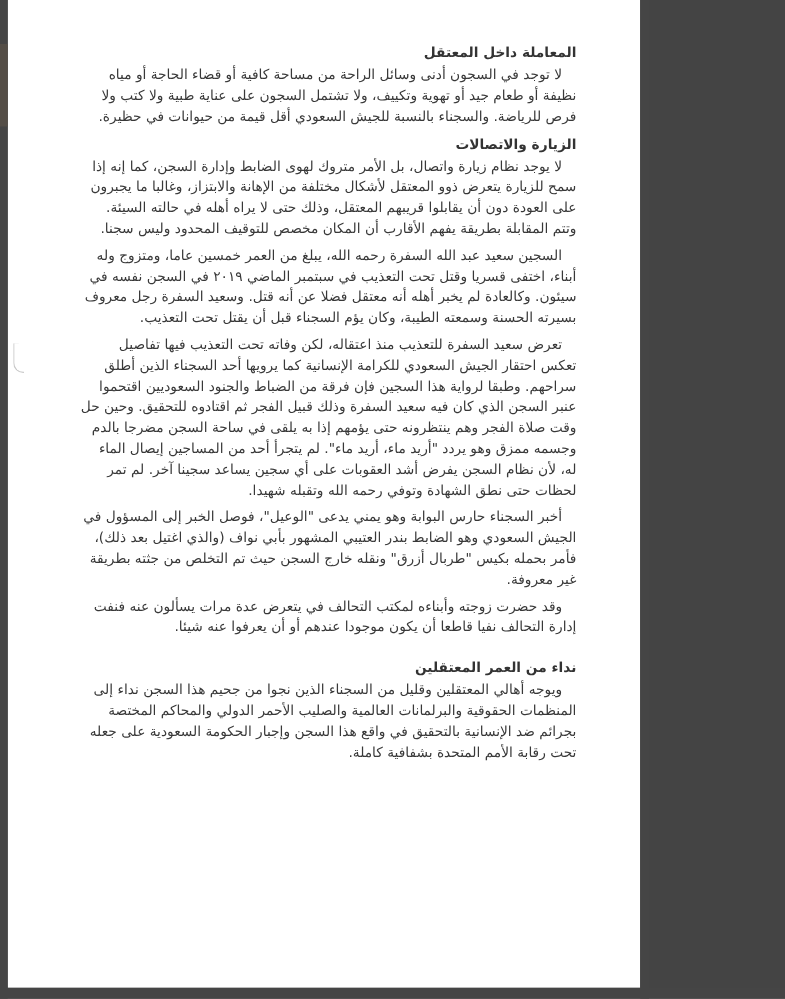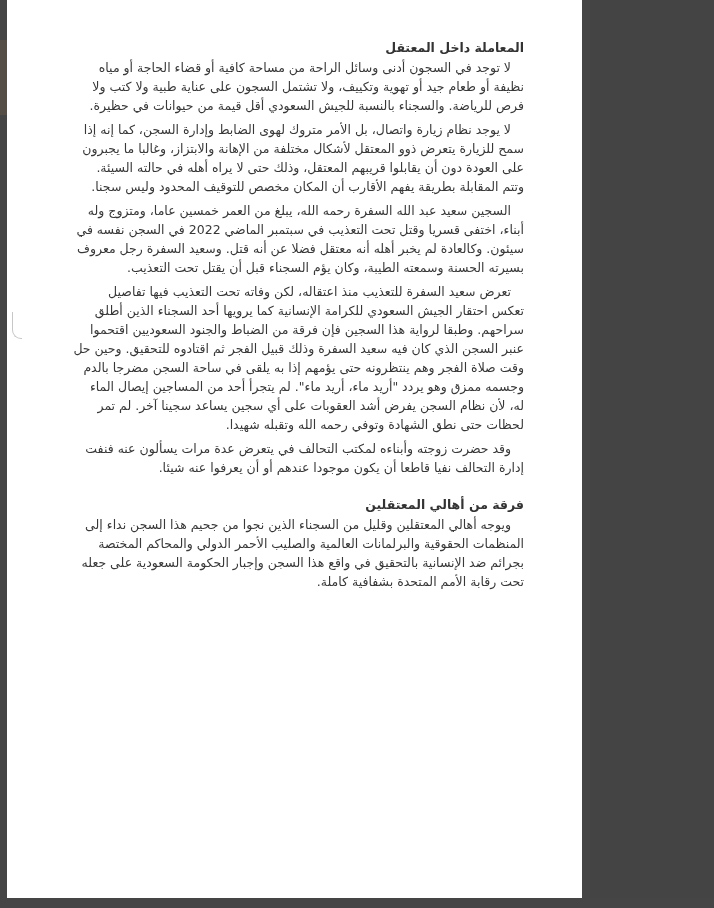--- a/index.html
+++ b/index.html
@@ -55,27 +55,29 @@
 <body>
 
 <div class="canvas">
 
   <div class="page">
     <div class="content" dir="rtl">
 
       <h2 class="first">المعاملة داخل المعتقل</h2>
       <p>لا توجد في السجون أدنى وسائل الراحة من مساحة كافية أو قضاء الحاجة أو مياه نظيفة أو طعام جيد أو تهوية وتكييف، ولا تشتمل السجون على عناية طبية ولا كتب ولا فرص للرياضة. والسجناء بالنسبة للجيش السعودي أقل قيمة من حيوانات في حظيرة.</p>
 
+      <h2>الزيارة والاتصالات</h2>
       <p>لا يوجد نظام زيارة واتصال، بل الأمر متروك لهوى الضابط وإدارة السجن، كما إنه إذا سمح للزيارة يتعرض ذوو المعتقل لأشكال مختلفة من الإهانة والابتزاز، وغالبا ما يجبرون على العودة دون أن يقابلوا قريبهم المعتقل، وذلك حتى لا يراه أهله في حالته السيئة. وتتم المقابلة بطريقة يفهم الأقارب أن المكان مخصص للتوقيف المحدود وليس سجنا.</p>
 
-      <p>السجين سعيد عبد الله السفرة رحمه الله، يبلغ من العمر خمسين عاما، ومتزوج وله أبناء، اختفى قسريا وقتل تحت التعذيب في سبتمبر الماضي 2022 في السجن نفسه في سيئون. وكالعادة لم يخبر أهله أنه معتقل فضلا عن أنه قتل. وسعيد السفرة رجل معروف بسيرته الحسنة وسمعته الطيبة، وكان يؤم السجناء قبل أن يقتل تحت التعذيب.</p>
+      <p>السجين سعيد عبد الله السفرة رحمه الله، يبلغ من العمر خمسين عاما، ومتزوج وله أبناء، اختفى قسريا وقتل تحت التعذيب في سبتمبر الماضي ٢٠١٩ في السجن نفسه في سيئون. وكالعادة لم يخبر أهله أنه معتقل فضلا عن أنه قتل. وسعيد السفرة رجل معروف بسيرته الحسنة وسمعته الطيبة، وكان يؤم السجناء قبل أن يقتل تحت التعذيب.</p>
       <p>تعرض سعيد السفرة للتعذيب منذ اعتقاله، لكن وفاته تحت التعذيب فيها تفاصيل تعكس احتقار الجيش السعودي للكرامة الإنسانية كما يرويها أحد السجناء الذين أطلق سراحهم. وطبقا لرواية هذا السجين فإن فرقة من الضباط والجنود السعوديين اقتحموا عنبر السجن الذي كان فيه سعيد السفرة وذلك قبيل الفجر ثم اقتادوه للتحقيق. وحين حل وقت صلاة الفجر وهم ينتظرونه حتى يؤمهم إذا به يلقى في ساحة السجن مضرجا بالدم وجسمه ممزق وهو يردد "أريد ماء، أريد ماء". لم يتجرأ أحد من المساجين إيصال الماء له، لأن نظام السجن يفرض أشد العقوبات على أي سجين يساعد سجينا آخر. لم تمر لحظات حتى نطق الشهادة وتوفي رحمه الله وتقبله شهيدا.</p>
+      <p>أخبر السجناء حارس البوابة وهو يمني يدعى "الوعيل"، فوصل الخبر إلى المسؤول في الجيش السعودي وهو الضابط بندر العتيبي المشهور بأبي نواف (والذي اغتيل بعد ذلك)، فأمر بحمله بكيس "طربال أزرق" ونقله خارج السجن حيث تم التخلص من جثته بطريقة غير معروفة.</p>
       <p>وقد حضرت زوجته وأبناءه لمكتب التحالف في يتعرض عدة مرات يسألون عنه فنفت إدارة التحالف نفيا قاطعا أن يكون موجودا عندهم أو أن يعرفوا عنه شيئا.</p>
 
-      <h2 class="gap-above">فرقة من أهالي المعتقلين</h2>
+      <h2 class="gap-above">نداء من العمر المعتقلين</h2>
       <p>ويوجه أهالي المعتقلين وقليل من السجناء الذين نجوا من جحيم هذا السجن نداء إلى المنظمات الحقوقية والبرلمانات العالمية والصليب الأحمر الدولي والمحاكم المختصة بجرائم ضد الإنسانية بالتحقيق في واقع هذا السجن وإجبار الحكومة السعودية على جعله تحت رقابة الأمم المتحدة بشفافية كاملة.</p>
 
     </div>
     <div class="page-curl"></div>
   </div>
 
   <div class="edge edge-left">
     <div class="edge-shade"></div>
   </div>
   <div class="edge edge-right"></div>

